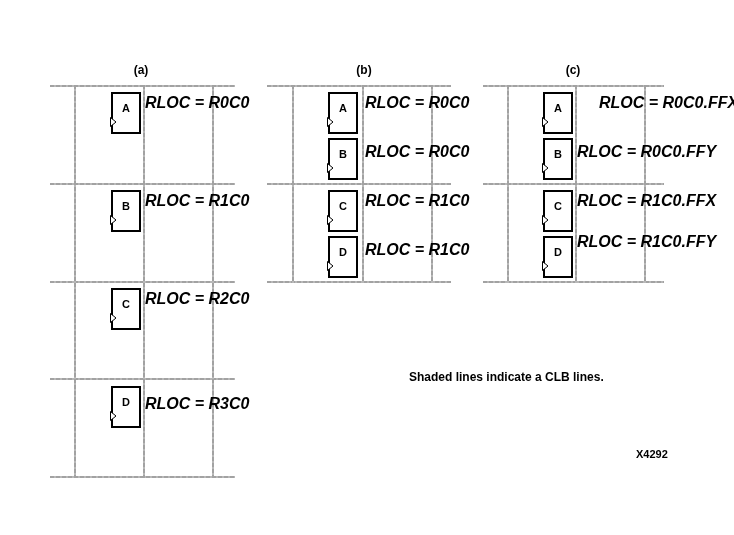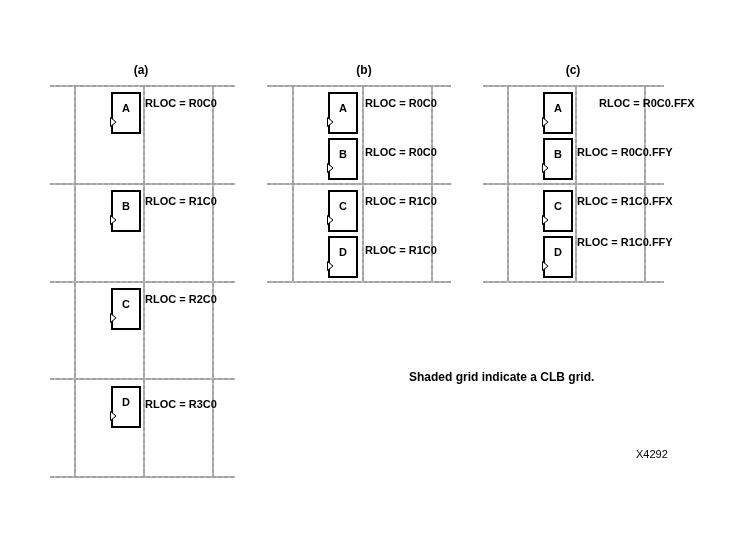--- a/index.html
+++ b/index.html
@@ -23,29 +23,29 @@
     box-sizing:border-box;border:2px solid #000;background:#fff;
     text-align:center;
   }
   .ffletter{
     display:block;margin-top:8px;
     font-size:11px;font-weight:bold;line-height:13px;
   }
   .clk{position:absolute;left:-3px;top:23px;}
   .rloc{
     position:absolute;
-    font-size:11px;font-weight:bold;line-height:12px;white-space:nowrap;
+    font-size:16px;font-weight:bold;line-height:12px;white-space:nowrap;font-style:italic;
   }
   .caption{
     position:absolute;left:409px;top:370px;
     font-size:12px;font-weight:bold;
   }
   .fignum{
     position:absolute;left:636px;top:448px;
-    font-size:11px;font-weight:normal;
+    font-size:11px;font-weight:bold;
   }
 </style>
 </head>
 <body>
 
 <div id="canvas">
 
   <div class="layer">
     <div class="seclabel" style="left:121px;top:63px">(a)</div>
 
@@ -169,16 +169,16 @@
 
     <div class="ffbox" style="left:543px;top:236px">
       <span class="ffletter">D</span>
       <svg class="clk" width="7" height="10" viewBox="0 0 7 10">
           <path d="M0.5 0.5 L6 5 L0.5 9.5 Z" fill="#ffffff" stroke="#000000" stroke-width="1"></path>
         </svg>
     </div>
     <div class="rloc" style="left:577px;top:236px">RLOC = R1C0.FFY</div>
   </div>
 
-  <div class="caption">Shaded grid indicate a CLB grid.</div>
+  <div class="caption">Shaded lines indicate a CLB lines.</div>
   <div class="fignum">X4292</div>
 
 </div>
 
 </body></html>

